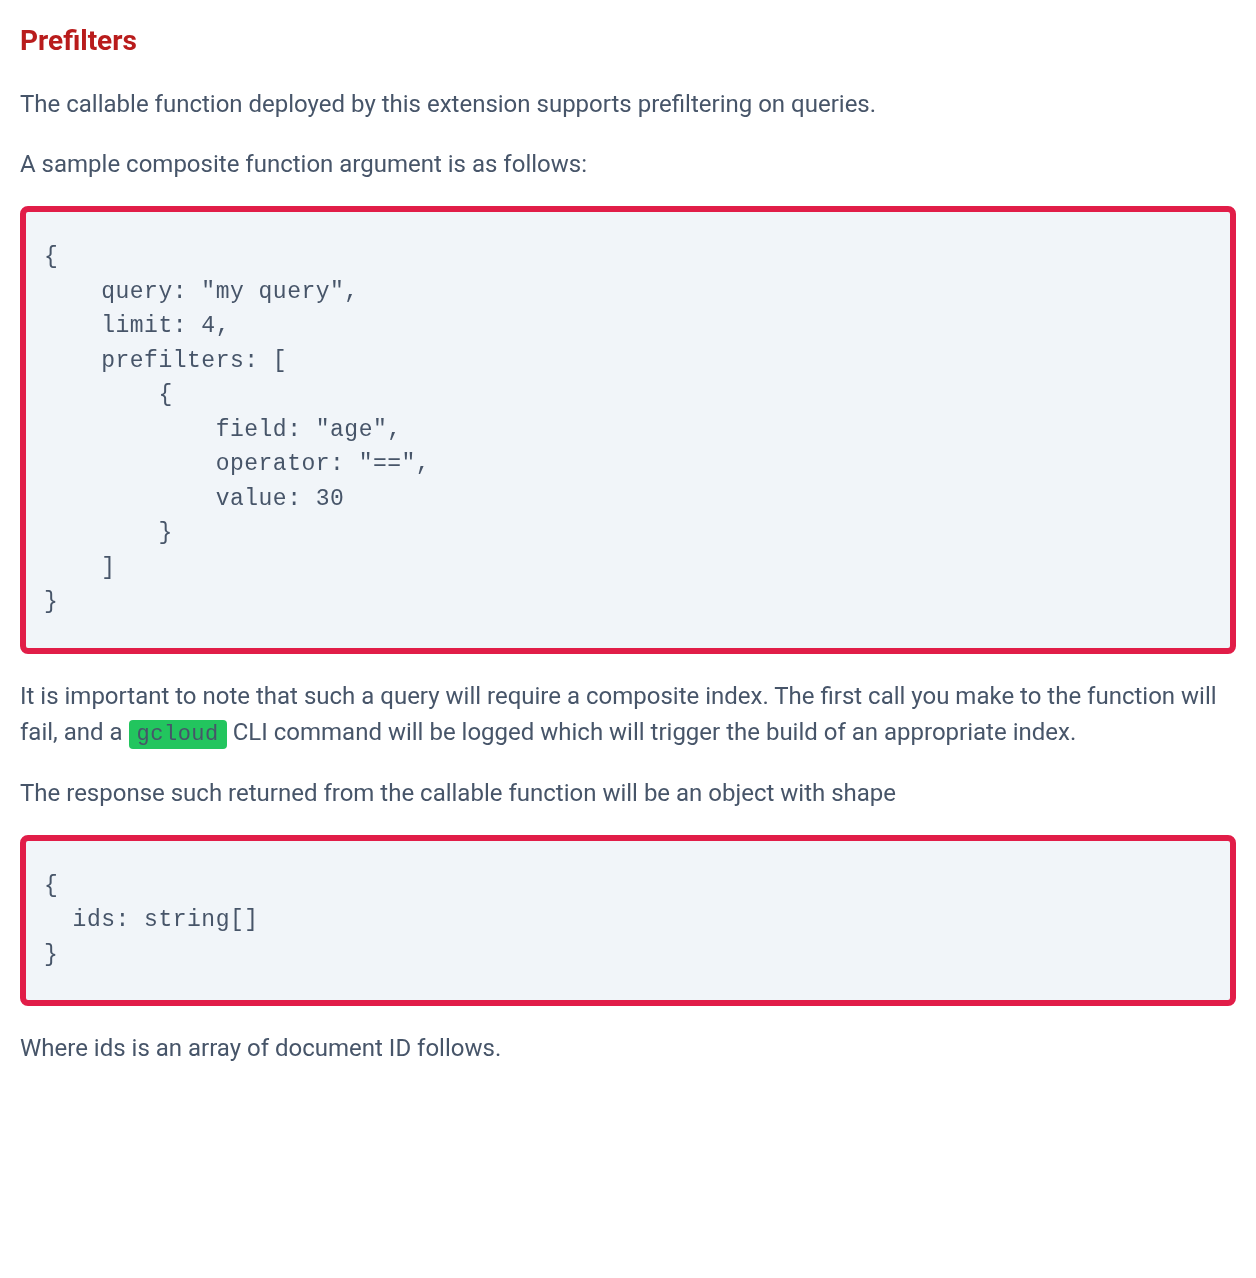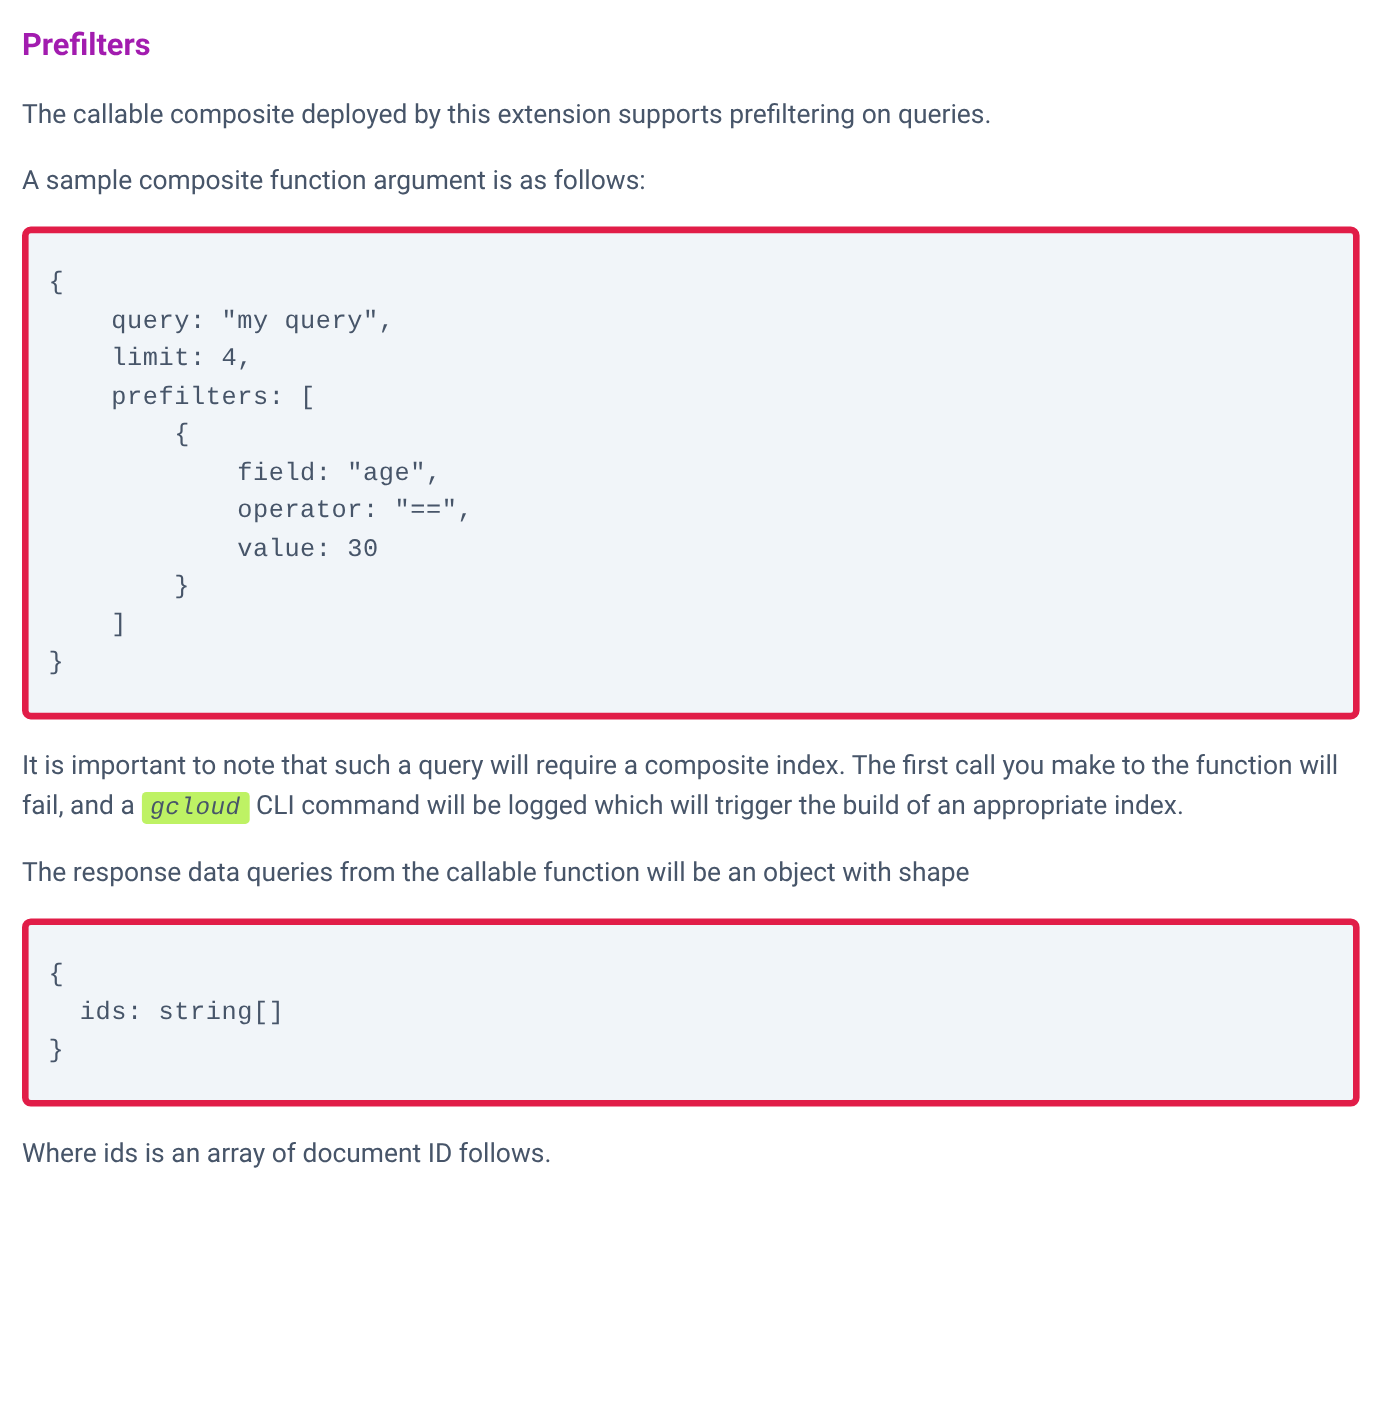--- a/index.html
+++ b/index.html
@@ -9,21 +9,21 @@
     }
     body {
       font-family: -apple-system, BlinkMacSystemFont, "Segoe UI", Roboto, Helvetica, Arial, sans-serif;
       background: #ffffff;
       padding: 20px;
       color: #475569;
       font-size: 24px;
       line-height: 1.5;
     }
     .heading {
-      color: #a21caf;
+      color: #b91c1c;
       font-size: 28px;
       font-weight: 700;
       margin-bottom: 24px;
     }
     .paragraph {
       color: #475569;
       margin-bottom: 24px;
       font-size: 24px;
       line-height: 1.5;
     }
@@ -35,54 +35,53 @@
       margin-bottom: 24px;
       font-family: "SFMono-Regular", Consolas, "Liberation Mono", Menlo, monospace;
       font-size: 23px;
       line-height: 1.5;
       color: #475569;
       white-space: pre;
       overflow-x: auto;
       letter-spacing: 0.5px;
     }
     .inline-code {
-      background: #bef264;
+      background: #22c55e;
       font-family: "SFMono-Regular", Consolas, "Liberation Mono", Menlo, monospace;
       font-size: 22px;
       padding: 2px 8px;
       border-radius: 4px;
       color: #475569;
       letter-spacing: 0.5px;
-      font-style: italic;
     }
   </style>
 </head>
 <body>
 
 <h2 class="heading">Prefilters</h2>
 
-<p class="paragraph">The callable composite deployed by this extension supports prefiltering on queries.</p>
+<p class="paragraph">The callable function deployed by this extension supports prefiltering on queries.</p>
 
 <p class="paragraph">A sample composite function argument is as follows:</p>
 
 <pre class="code-block">{
     query: "my query",
     limit: 4,
     prefilters: [
         {
             field: "age",
             operator: "==",
             value: 30
         }
     ]
 }</pre>
 
 <p class="paragraph">
   <span>It is important to note that such a query will require a composite index. The first call you make to the function will fail, and a </span><code class="inline-code">gcloud</code><span> CLI command will be logged which will trigger the build of an appropriate index.</span>
 </p>
 
-<p class="paragraph">The response data queries from the callable function will be an object with shape</p>
+<p class="paragraph">The response such returned from the callable function will be an object with shape</p>
 
 <pre class="code-block">{
   ids: string[]
 }</pre>
 
 <p class="paragraph">Where ids is an array of document ID follows.</p>
 
 </body></html>

